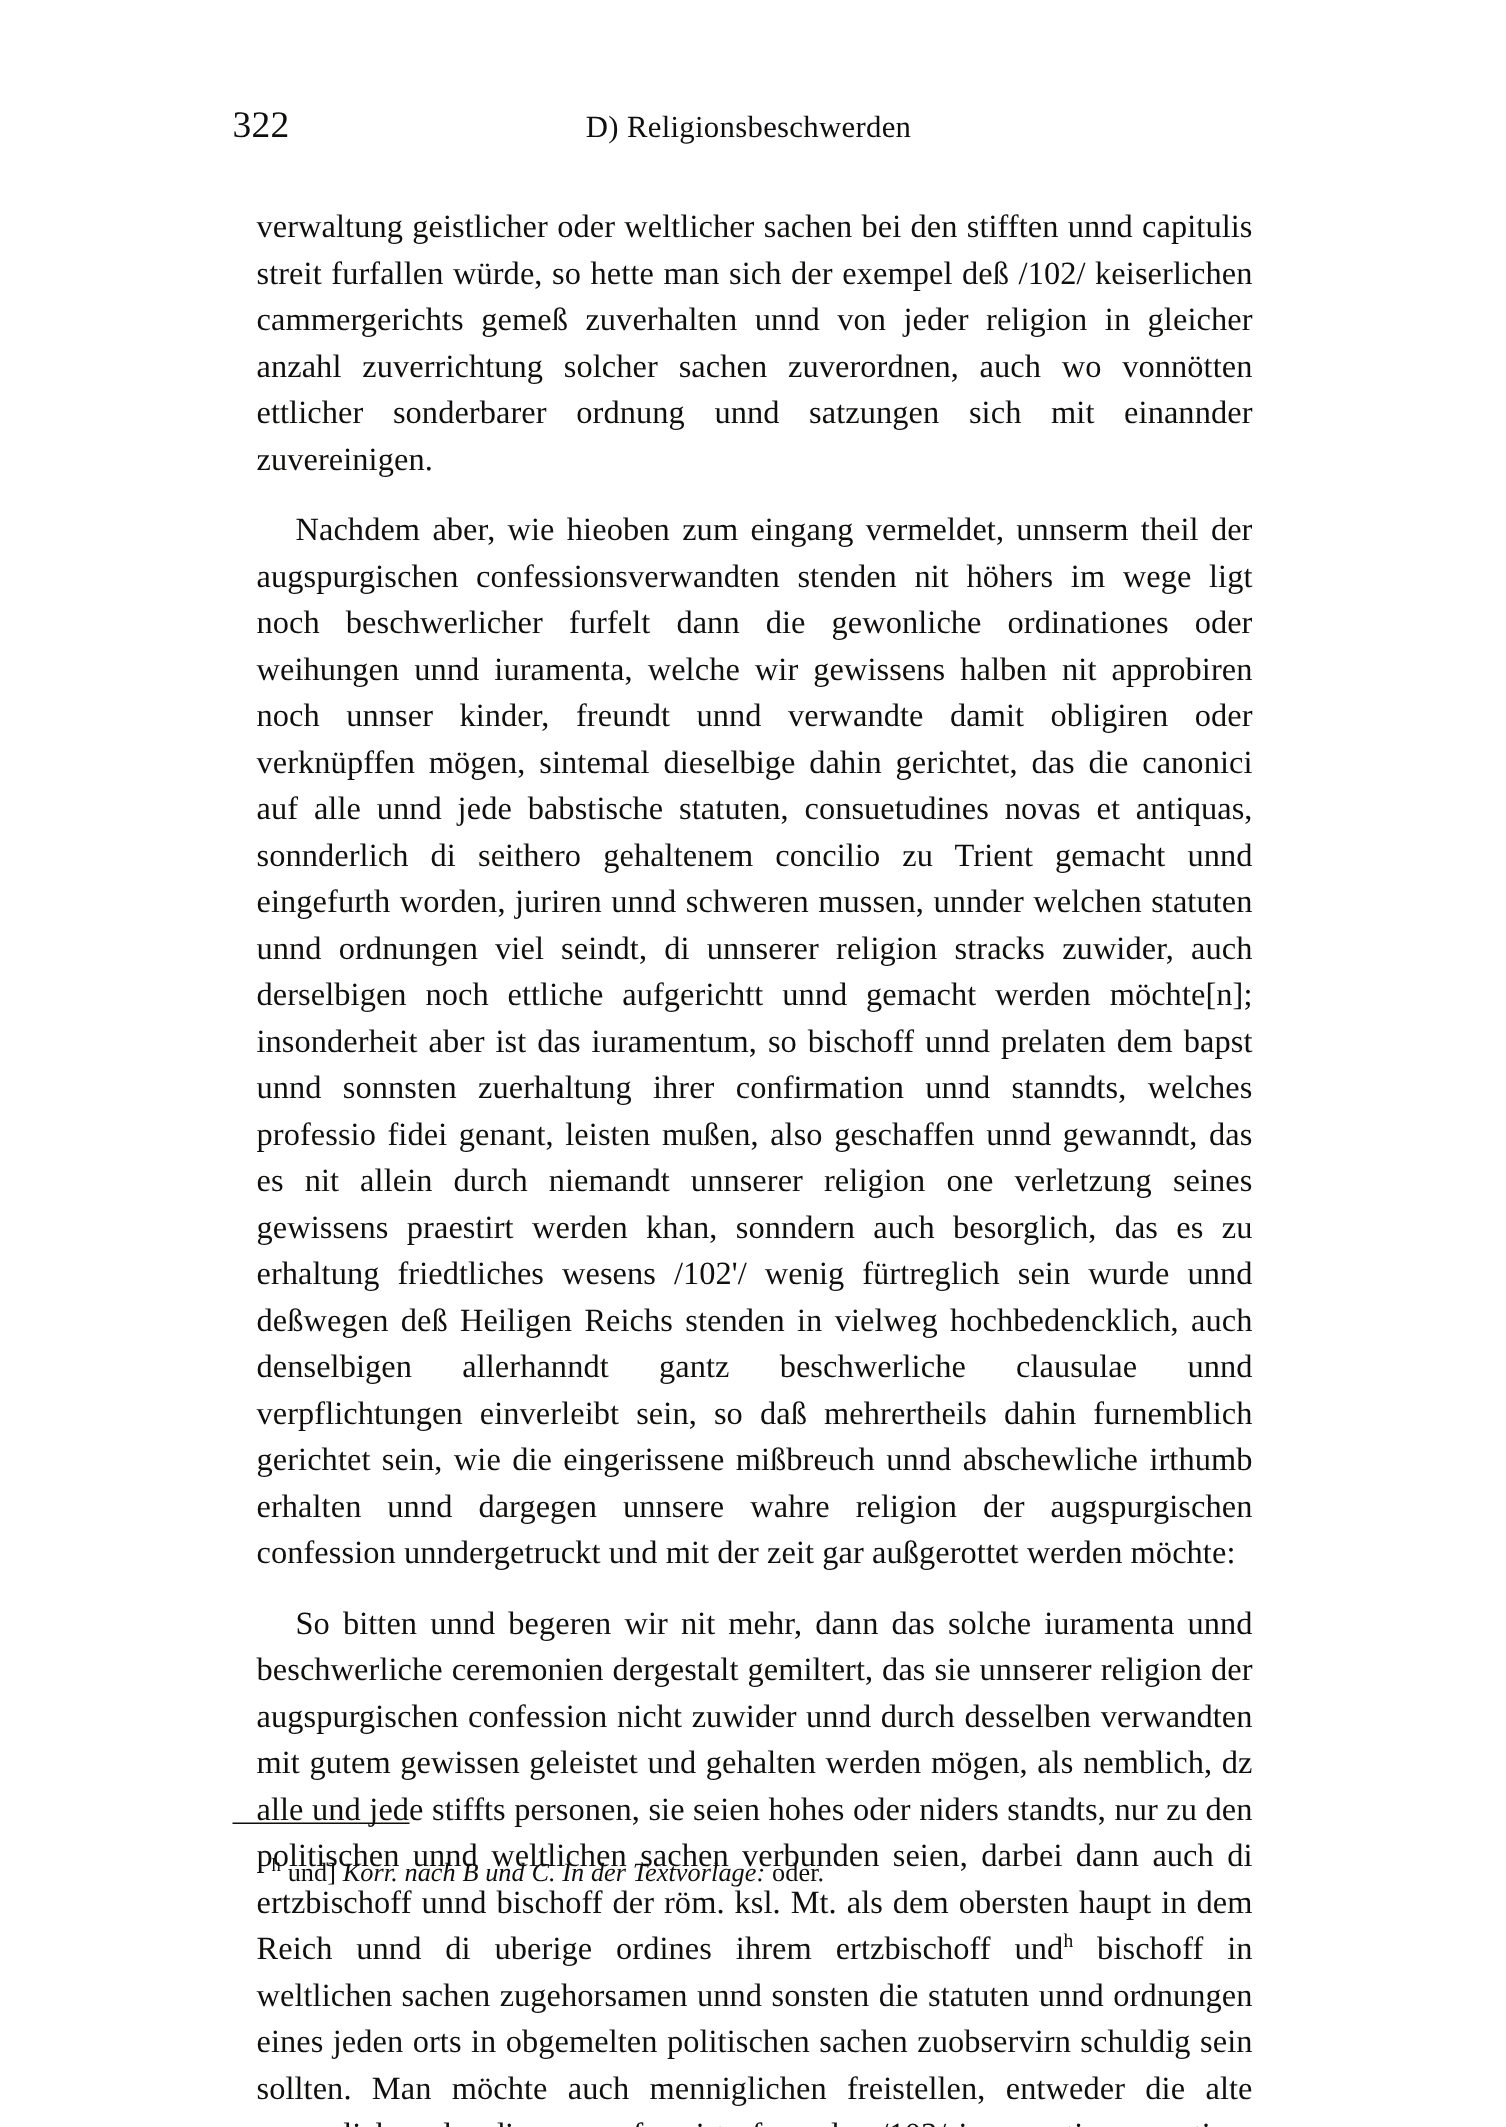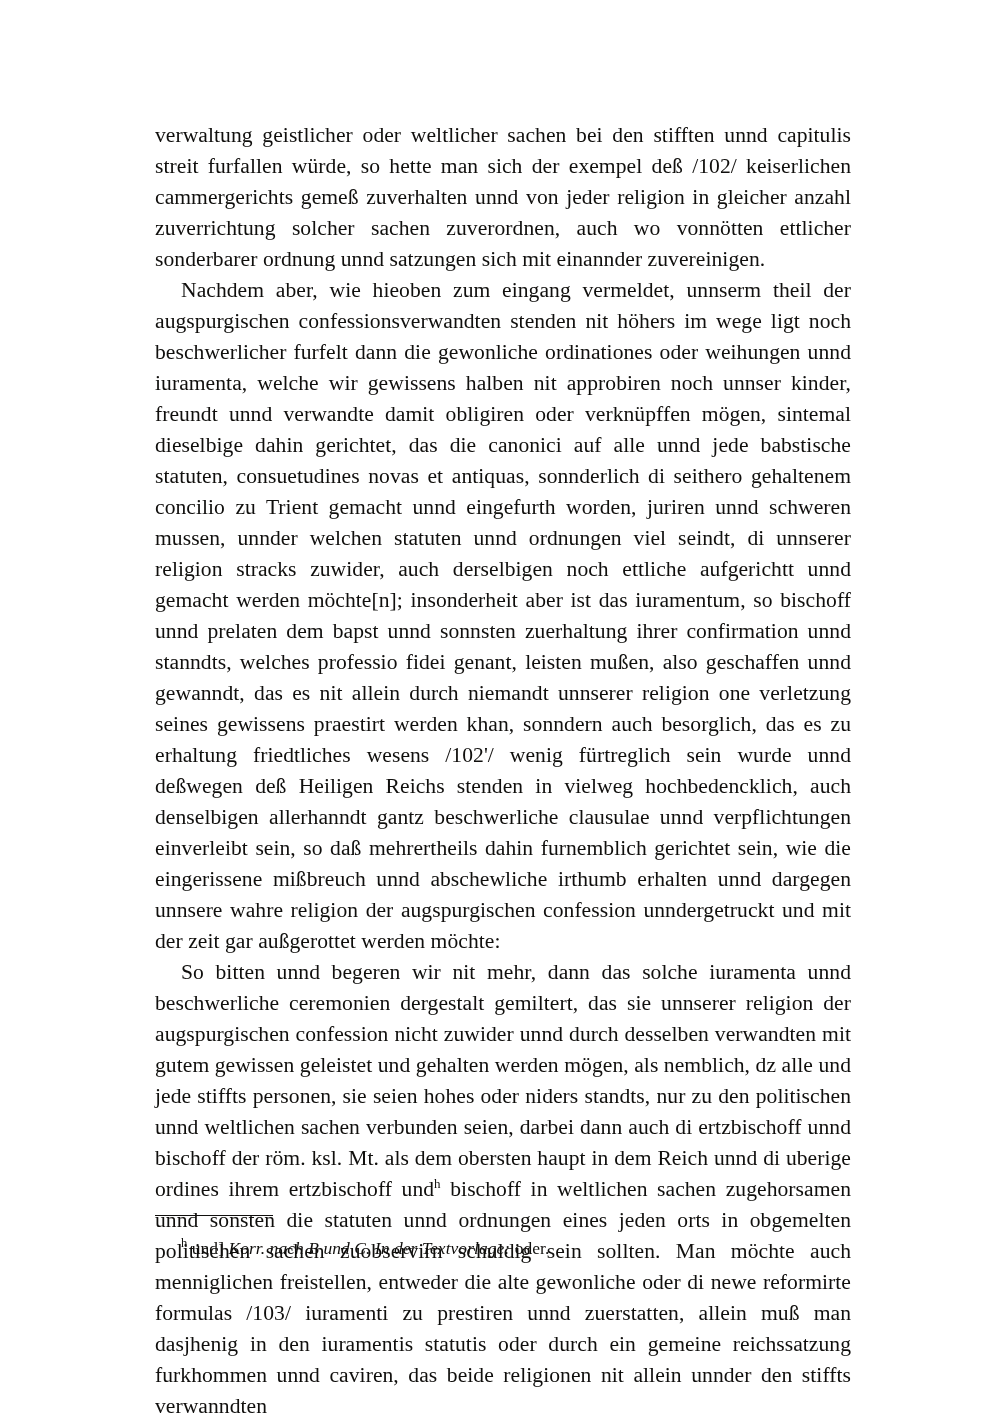--- a/index.html
+++ b/index.html
@@ -40,21 +40,21 @@
     letter-spacing: 0.2px;
     padding-right: 44px;
   }
   .body-block {
     position: absolute;
     top: 120px;
     left: 155px;
     width: 696px;
   }
   p.para {
-    margin: 0;
+    margin: 16px;
     font-size: 21.6px;
     line-height: 31.0px;
     text-align: justify;
     text-justify: inter-word;
     hyphens: none;
     letter-spacing: 0.05px;
   }
   p.indent {
     text-indent: 26px;
   }
@@ -87,20 +87,24 @@
     font-size: 13px;
     line-height: 0;
     vertical-align: super;
   }
 </style>
 </head>
 <body>
 
 <div class="page">
 
+  <div class="header">
+    <span class="folio">322</span>
+    <span class="running-title">D) Religionsbeschwerden</span>
+  </div>
 
   <div class="body-block">
     <p class="para">verwaltung geistlicher oder weltlicher sachen bei den stifften unnd capitulis streit furfallen würde, so hette man sich der exempel deß /102/ keiserlichen cammergerichts gemeß zuverhalten unnd von jeder religion in gleicher anzahl zuverrichtung solcher sachen zuverordnen, auch wo vonnötten ettlicher sonderbarer ordnung unnd satzungen sich mit einannder zuvereinigen.</p>
     <p class="para indent">Nachdem aber, wie hieoben zum eingang vermeldet, unnserm theil der augspurgischen confessionsverwandten stenden nit höhers im wege ligt noch beschwerlicher furfelt dann die gewonliche ordinationes oder weihungen unnd iuramenta, welche wir gewissens halben nit approbiren noch unnser kinder, freundt unnd verwandte damit obligiren oder verknüpffen mögen, sintemal dieselbige dahin gerichtet, das die canonici auf alle unnd jede babstische statuten, consuetudines novas et antiquas, sonnderlich di seithero gehaltenem concilio zu Trient gemacht unnd eingefurth worden, juriren unnd schweren mussen, unnder welchen statuten unnd ordnungen viel seindt, di unnserer religion stracks zuwider, auch derselbigen noch ettliche aufgerichtt unnd gemacht werden möchte[n]; insonderheit aber ist das iuramentum, so bischoff unnd prelaten dem bapst unnd sonnsten zuerhaltung ihrer confirmation unnd stanndts, welches professio fidei genant, leisten mußen, also geschaffen unnd gewanndt, das es nit allein durch niemandt unnserer religion one verletzung seines gewissens praestirt werden khan, sonndern auch besorglich, das es zu erhaltung friedtliches wesens /102'/ wenig fürtreglich sein wurde unnd deßwegen deß Heiligen Reichs stenden in vielweg hochbedencklich, auch denselbigen allerhanndt gantz beschwerliche clausulae unnd verpflichtungen einverleibt sein, so daß mehrertheils dahin furnemblich gerichtet sein, wie die eingerissene mißbreuch unnd abschewliche irthumb erhalten unnd dargegen unnsere wahre religion der augspurgischen confession unndergetruckt und mit der zeit gar außgerottet werden möchte:</p>
     <p class="para indent"><span>So bitten unnd begeren wir nit mehr, dann das solche iuramenta unnd beschwerliche ceremonien dergestalt gemiltert, das sie unnserer religion der augspurgischen confession nicht zuwider unnd durch desselben verwandten mit gutem gewissen geleistet und gehalten werden mögen, als nemblich, dz alle und jede stiffts personen, sie seien hohes oder niders standts, nur zu den politischen unnd weltlichen sachen verbunden seien, darbei dann auch di ertzbischoff unnd bischoff der röm. ksl. Mt. als dem obersten haupt in dem Reich unnd di uberige ordines ihrem ertzbischoff und</span><sup class="note-ref">h</sup><span> bischoff in weltlichen sachen zugehorsamen unnd sonsten die statuten unnd ordnungen eines jeden orts in obgemelten politischen sachen zuobservirn schuldig sein sollten. Man möchte auch menniglichen freistellen, entweder die alte gewonliche oder di newe reformirte formulas /103/ iuramenti zu prestiren unnd zuerstatten, allein muß man dasjhenig in den iuramentis statutis oder durch ein gemeine reichssatzung furkhommen unnd caviren, das beide religionen nit allein unnder den stiffts verwanndten</span></p>
   </div>
 
   <div class="footnote-area">
     <div class="fn-rule"></div>
     <div class="fn-line"><span class="fn-marker">h</span>&nbsp;<span>und]</span> <span class="fn-italic">Korr. nach B und C. In der Textvorlage:</span> <span>oder.</span></div>

